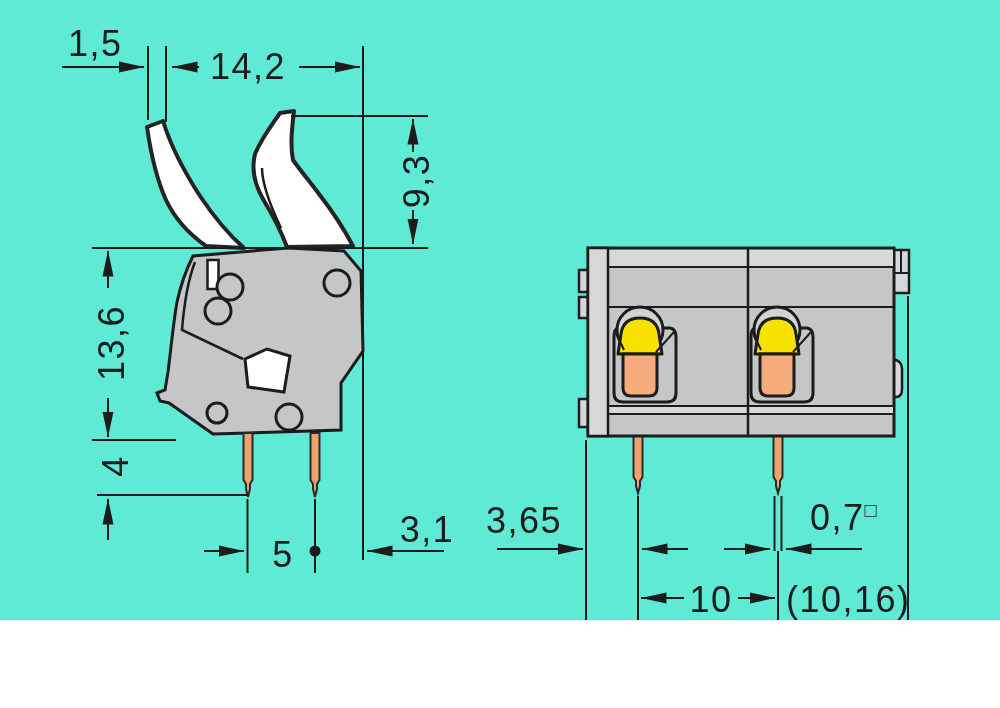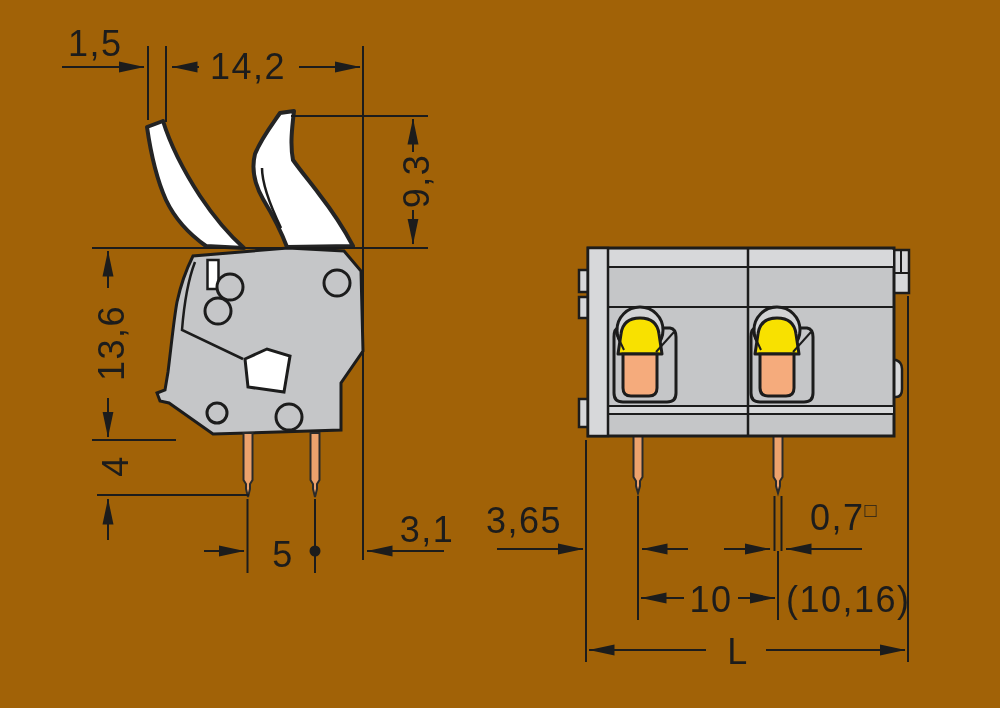--- a/index.html
+++ b/index.html
@@ -1,16 +1,16 @@
 <!DOCTYPE html>
 <html><head>
 <meta charset="utf-8">
 <style>
   html,body{margin:0;padding:0;background:#ffffff;}
-  .stage{position:relative;width:1000px;height:708px;background:#a16207;overflow:hidden;}
+  .stage{position:relative;width:1000px;height:620px;background:#5eead4;overflow:hidden;}
   svg{position:absolute;left:0;top:0;}
   text.dim{
     font-family:"Liberation Sans", sans-serif;
     font-size:36px;
     letter-spacing:1.5px;
     fill:#1c1c1c;
   }
   .thin{stroke:#1c1c1c;stroke-width:2;fill:none;}
   .dimline{stroke:#1c1c1c;stroke-width:2;fill:none;}
   .outline{stroke:#1c1c1c;stroke-width:3;}

